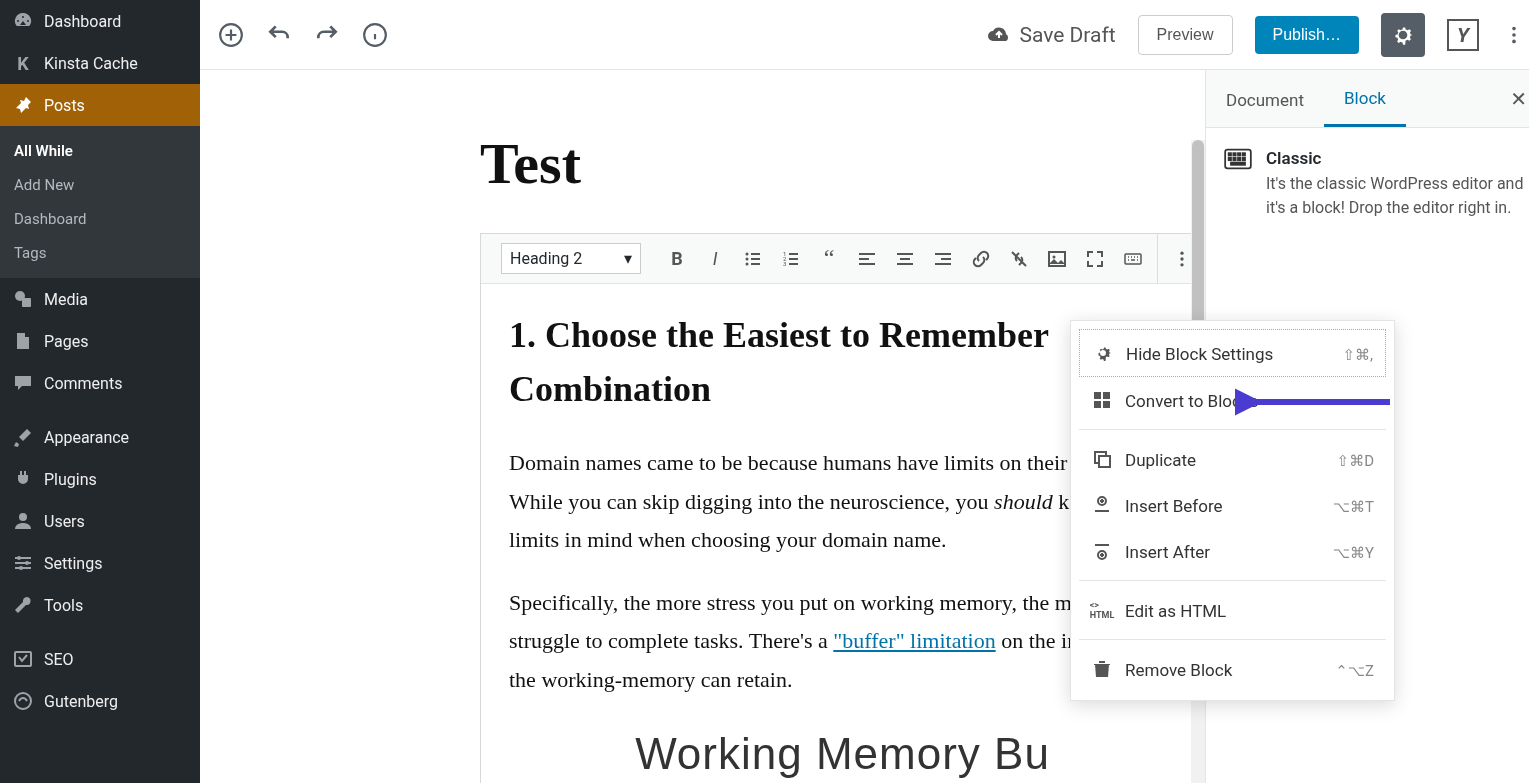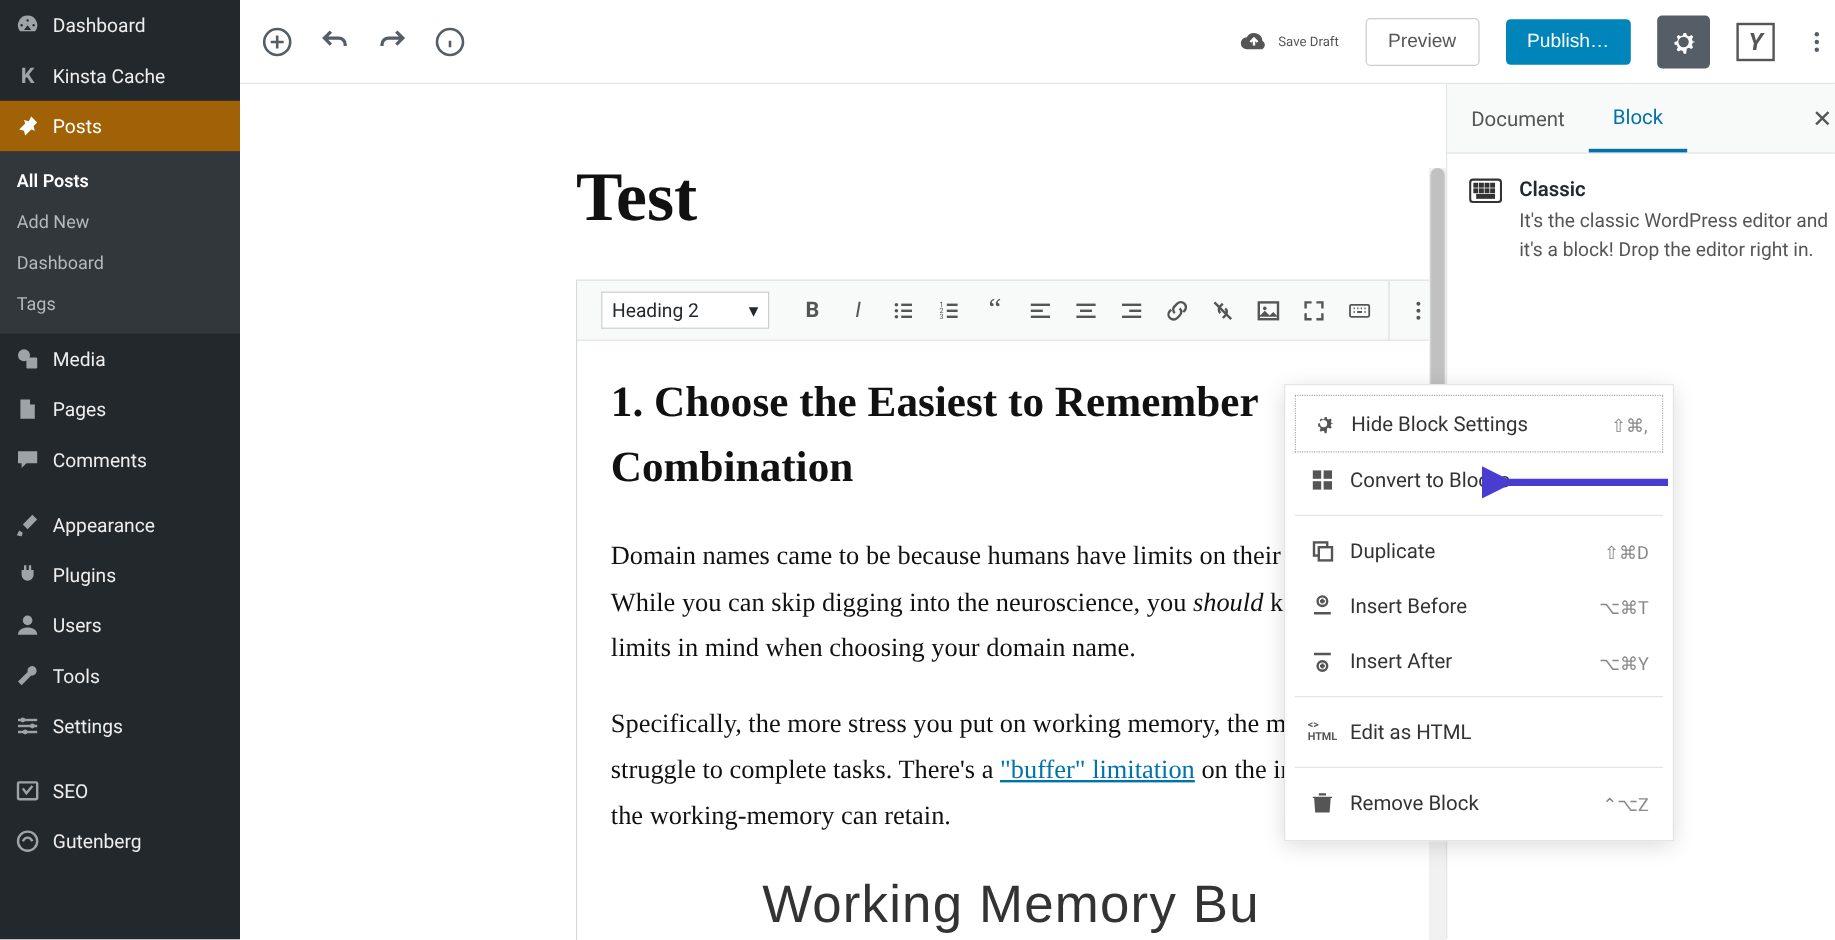--- a/index.html
+++ b/index.html
@@ -18,21 +18,21 @@
   .side-sub-item.current { color: #fff; font-weight: 600; }
   .side-gap { height: 12px; }
 
   
   .main { flex: 1; display: flex; flex-direction: column; position: relative; }
 
   
   .topbar { height: 70px; border-bottom: 1px solid #e2e4e7; display: flex; align-items: center; padding: 0 18px; gap: 22px; }
   .topbar .spacer { flex: 1; }
   .tb-icon { width: 26px; height: 26px; color: #555d66; cursor: pointer; display:flex; align-items:center; justify-content:center;}
-  .save-draft { display: flex; align-items: center; gap: 8px; color: #555; font-size: 11px; cursor: pointer;}
+  .save-draft { display: flex; align-items: center; gap: 8px; color: #555; font-size: 21px; cursor: pointer;}
   .btn-preview { border: 1px solid #ccc; background: #fff; color: #555; padding: 10px 18px; font-size: 16px; border-radius: 4px; cursor:pointer;}
   .btn-publish { background: #0085ba; color: #fff; border: none; padding: 10px 18px; font-size: 16px; border-radius: 4px; cursor:pointer;}
   .tb-settings { background: #555d66; width: 44px; height: 44px; border-radius: 4px; display:flex; align-items:center; justify-content:center; color:#fff; cursor:pointer;}
   .tb-square { width: 32px; height: 32px; border: 2px solid #555; display:flex; align-items:center; justify-content:center; font-style: italic; font-weight:bold; font-size:20px; color:#555; cursor:pointer;}
 
   
   .editor-wrap { flex: 1; display: flex; position: relative; overflow: hidden;}
   .canvas { flex: 1; overflow-y: auto; padding: 60px 0 0 0; position: relative;}
   .canvas-inner { max-width: 770px; margin: 0 0 0 280px; }
   .post-title { font-family: Georgia, serif; font-size: 58px; font-weight: 700; color: #111; margin-bottom: 36px; }
@@ -97,21 +97,21 @@
     </div>
     <div class="side-item active">
       <span class="icon">
           <svg viewBox="0 0 20 20" width="20" height="20" fill="currentColor">
             <path d="M13 2l5 5-3 3 1 4-3-1-5 5-1-4-4-1 5-5-1-3 4 1 2-4z"></path>
           </svg>
         </span>
       <span>Posts</span>
     </div>
     <div class="side-sub">
-      <div class="side-sub-item current">All Posts</div>
+      <div class="side-sub-item current">All While</div>
       <div class="side-sub-item">Add New</div>
       <div class="side-sub-item">Dashboard</div>
       <div class="side-sub-item">Tags</div>
     </div>
     <div class="side-item">
       <span class="icon">
           <svg viewBox="0 0 20 20" width="20" height="20" fill="currentColor">
             <circle cx="7" cy="7" r="5"></circle>
             <rect x="9" y="9" width="9" height="9" rx="1"></rect>
           </svg>
@@ -152,41 +152,41 @@
       <span>Plugins</span>
     </div>
     <div class="side-item">
       <span class="icon">
           <svg viewBox="0 0 20 20" width="20" height="20" fill="currentColor">
             <circle cx="10" cy="6" r="4"></circle>
             <path d="M2 18c0-4 4-6 8-6s8 2 8 6H2z"></path>
           </svg>
         </span>
       <span>Users</span>
-    </div>
-    <div class="side-item">
-      <span class="icon">
-          <svg viewBox="0 0 20 20" width="20" height="20" fill="currentColor">
-            <path d="M14 2a4 4 0 00-4 5L2 15l3 3 8-8a4 4 0 001-8z"></path>
-          </svg>
-        </span>
-      <span>Tools</span>
     </div>
     <div class="side-item">
       <span class="icon">
           <svg viewBox="0 0 20 20" width="20" height="20" fill="currentColor">
             <rect x="2" y="4" width="16" height="2"></rect>
             <rect x="2" y="9" width="16" height="2"></rect>
             <rect x="2" y="14" width="16" height="2"></rect>
             <circle cx="6" cy="5" r="2"></circle>
             <circle cx="14" cy="10" r="2"></circle>
             <circle cx="8" cy="15" r="2"></circle>
           </svg>
         </span>
       <span>Settings</span>
+    </div>
+    <div class="side-item">
+      <span class="icon">
+          <svg viewBox="0 0 20 20" width="20" height="20" fill="currentColor">
+            <path d="M14 2a4 4 0 00-4 5L2 15l3 3 8-8a4 4 0 001-8z"></path>
+          </svg>
+        </span>
+      <span>Tools</span>
     </div>
     <div class="side-gap"></div>
     <div class="side-item">
       <span class="icon">
           <svg viewBox="0 0 20 20" width="20" height="20" fill="currentColor">
             <rect x="2" y="3" width="16" height="14" rx="1" fill="none" stroke="currentColor" stroke-width="2"></rect>
             <path d="M6 8l3 4 5-6" fill="none" stroke="currentColor" stroke-width="2"></path>
           </svg>
         </span>
       <span>SEO</span>

